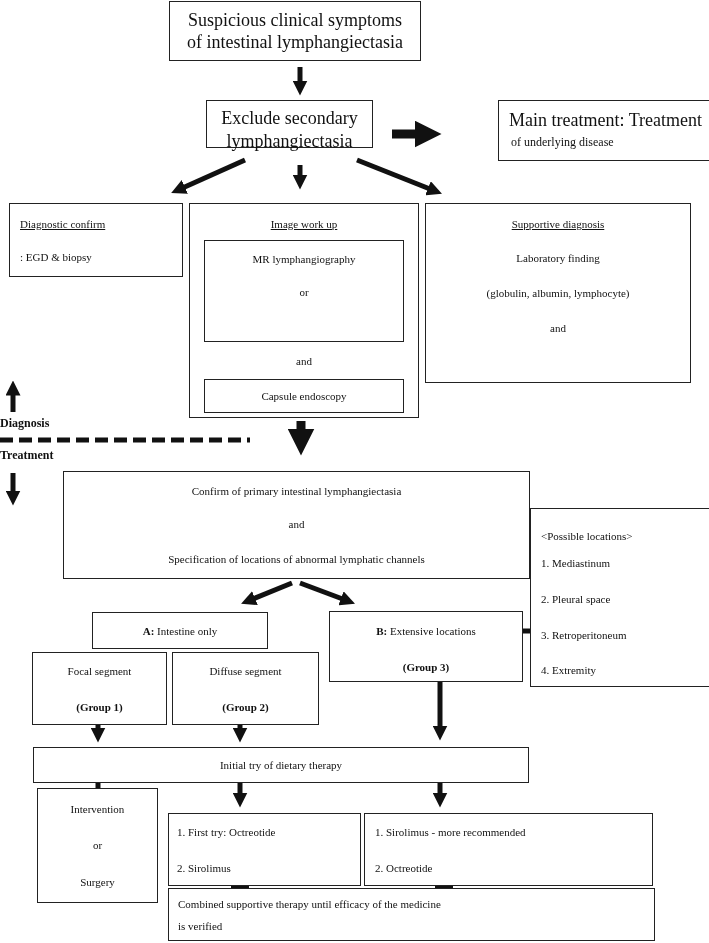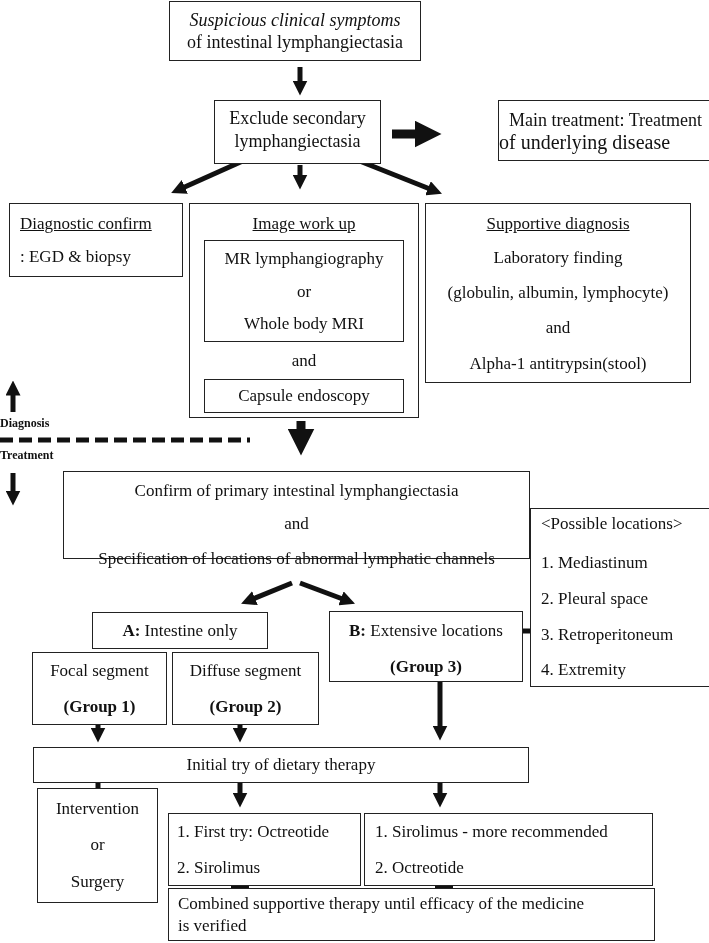--- a/index.html
+++ b/index.html
@@ -1,19 +1,19 @@
 <!DOCTYPE html>
 <html><head>
 <meta charset="utf-8">
 <style>
   html, body { margin: 0; padding: 0; background: #ffffff; }
   body { width: 709px; height: 943px; position: relative; overflow: hidden;
          font-family: "Liberation Serif", serif; color: #111; }
   .box { position: absolute; border: 1.3px solid #222; background: #fff; box-sizing: border-box; }
-  .t { position: absolute; white-space: nowrap; font-size: 17px; line-height: 20px; }
+  .t { position: absolute; white-space: nowrap; font-size: 11px; line-height: 20px; }
   .c { text-align: center; left: 0; right: 0; }
   .u { text-decoration: underline; }
   .b { font-weight: bold; }
   svg.arrows { position: absolute; left: 0; top: 0; width: 709px; height: 943px; pointer-events: none; }
   .lbl { position: absolute; font-weight: bold; font-size: 12px; font-family: "Liberation Serif", serif; }
 </style>
 </head>
 <body>
 
 <svg class="arrows" viewBox="0 0 709 943">
@@ -83,71 +83,69 @@
       <line x1="240" y1="878" x2="240" y2="898" stroke="#111" stroke-width="4"></line>
       <line x1="231" y1="887" x2="249" y2="887" stroke="#111" stroke-width="4"></line>
     </g>
   <g>
       <line x1="444" y1="878" x2="444" y2="898" stroke="#111" stroke-width="4"></line>
       <line x1="435" y1="887" x2="453" y2="887" stroke="#111" stroke-width="4"></line>
     </g>
 </svg>
 
 <div class="box" style="left:169px;top:1px;width:252px;height:60px;">
-  <div class="t c" style="top:8px;font-size:18px;font-style:italic;">Suspicious clinical symptoms</div>
+  <div class="t c" style="top:8px;font-size:18px;">Suspicious clinical symptoms</div>
   <div class="t c" style="top:30px;font-size:18px;">of intestinal lymphangiectasia</div>
 </div>
 
-<div class="box" style="left:214px;top:100px;width:167px;height:64px;">
+<div class="box" style="left:206px;top:100px;width:167px;height:48px;">
   <div class="t c" style="top:7px;font-size:18px;">Exclude secondary</div>
   <div class="t c" style="top:30px;font-size:18px;">lymphangiectasia</div>
 </div>
 
 <div class="box" style="left:461px;top:100px;width:233px;height:61px;margin-left:37px;">
   <div class="t" style="left:10px;top:9px;font-size:18px;">Main treatment: Treatment</div>
-  <div class="t" style="left:0;top:31px;font-size:20px;">of underlying disease</div>
+  <div class="t" style="left:12px;top:31px;font-size:12px;">of underlying disease</div>
 </div>
 
 <div class="box" style="left:9px;top:203px;width:174px;height:74px;">
   <div class="t u" style="left:10px;top:10px;">Diagnostic confirm</div>
   <div class="t" style="left:10px;top:43px;">: EGD &amp; biopsy</div>
 </div>
 
 <div class="box" style="left:189px;top:203px;width:230px;height:215px;">
   <div class="t c u" style="top:10px;">Image work up</div>
   <div class="box" style="left:14px;top:36px;width:200px;height:102px;">
     <div class="t c" style="top:8px;">MR lymphangiography</div>
     <div class="t c" style="top:41px;">or</div>
-    <div class="t c" style="top:73px;">Whole body MRI</div>
   </div>
   <div class="t c" style="top:147px;">and</div>
   <div class="box" style="left:14px;top:175px;width:200px;height:34px;">
     <div class="t c" style="top:6px;">Capsule endoscopy</div>
   </div>
 </div>
 
 <div class="box" style="left:425px;top:203px;width:266px;height:180px;">
   <div class="t c u" style="top:10px;">Supportive diagnosis</div>
   <div class="t c" style="top:44px;">Laboratory finding</div>
   <div class="t c" style="top:79px;">(globulin, albumin, lymphocyte)</div>
   <div class="t c" style="top:114px;">and</div>
-  <div class="t c" style="top:150px;">Alpha-1 antitrypsin(stool)</div>
 </div>
 
 <div class="lbl" style="left:0;top:416px;">Diagnosis</div>
 <div class="lbl" style="left:0;top:448px;">Treatment</div>
 
-<div class="box" style="left:63px;top:471px;width:467px;height:88px;">
+<div class="box" style="left:63px;top:471px;width:467px;height:108px;">
   <div class="t c" style="top:9px;">Confirm of primary intestinal lymphangiectasia</div>
   <div class="t c" style="top:42px;">and</div>
   <div class="t c" style="top:77px;">Specification of locations of abnormal lymphatic channels</div>
 </div>
 
 <div class="box" style="left:530px;top:508px;width:180px;height:179px;">
-  <div class="t" style="left:10px;top:5px;">&lt;Possible locations&gt;</div>
+  <div class="t" style="left:10px;top:17px;">&lt;Possible locations&gt;</div>
   <div class="t" style="left:10px;top:44px;">1. Mediastinum</div>
   <div class="t" style="left:10px;top:80px;">2. Pleural space</div>
   <div class="t" style="left:10px;top:116px;">3. Retroperitoneum</div>
   <div class="t" style="left:10px;top:151px;">4. Extremity</div>
 </div>
 
 <div class="box" style="left:92px;top:612px;width:176px;height:37px;">
   <div class="t c" style="top:8px;"><span class="b">A:</span><span> Intestine only</span></div>
 </div>
 

